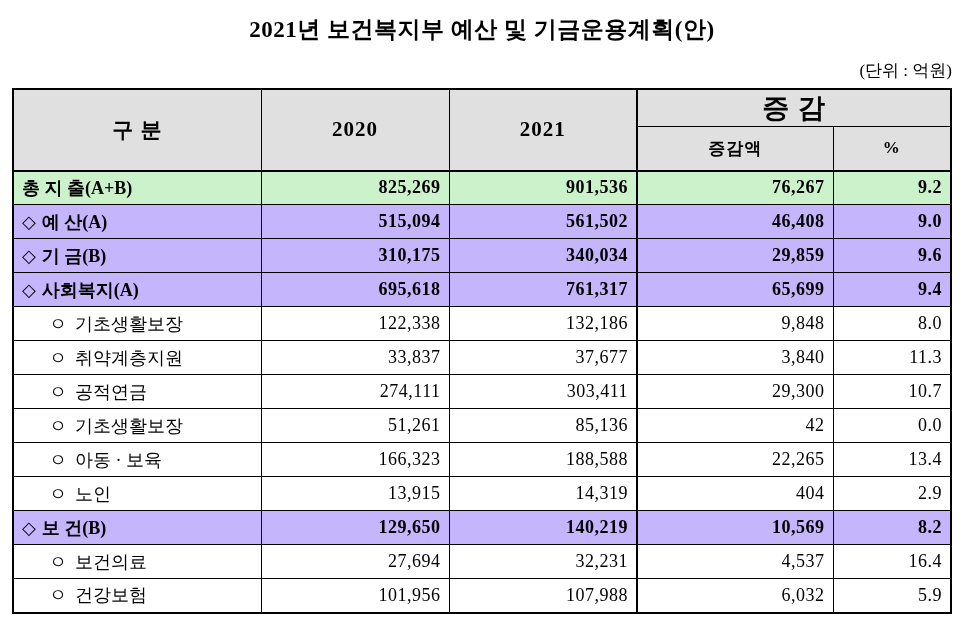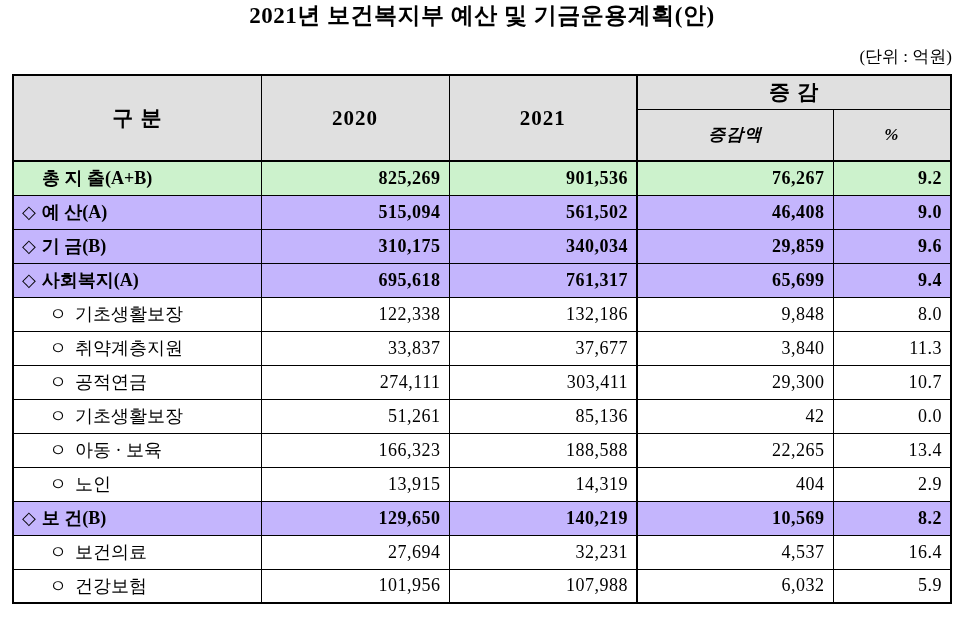--- a/index.html
+++ b/index.html
@@ -19,20 +19,21 @@
     width: 964px;
     height: 634px;
     box-sizing: border-box;
     padding: 0;
   }
   .doc-title {
     text-align: center;
     font-size: 23px;
     font-weight: bold;
     letter-spacing: 0.5px;
+    margin-top: 14px;
     margin-bottom: 0;
     font-family: "Liberation Serif", "DejaVu Serif", serif;
   }
   .unit-note {
     text-align: right;
     font-size: 17px;
     margin-top: 14px;
     margin-right: 12px;
     margin-bottom: 6px;
     padding-left: 12px;
@@ -59,22 +60,22 @@
   col.c-delta { width: 196px; }
   col.c-pct   { width: 118px; }
 
   thead th {
     background: #e0e0e0;
     text-align: center;
     font-weight: bold;
     letter-spacing: 1px;
   }
   thead th.hdr-tall { height: 68px; font-size: 21px; }
-  thead th.hdr-div  { height: 34px; font-size: 21px; text-align: center; }
-  thead th.hdr-sub  { height: 52px; font-size: 17px; font-style: italic; }
+  thead th.hdr-div  { height: 34px; font-size: 27px; text-align: center; }
+  thead th.hdr-sub  { height: 44px; font-size: 17px; }
 
   td.label {
     text-align: left;
     white-space: nowrap;
   }
   td.num {
     text-align: right;
     font-family: "DejaVu Sans Mono", "Liberation Mono", monospace;
     font-size: 17px;
     letter-spacing: 0.5px;
@@ -117,21 +118,21 @@
         <th class="hdr-tall" rowspan="2">2021</th>
         <th class="hdr-div thick-left" colspan="2">증 감</th>
       </tr>
       <tr>
         <th class="hdr-sub thick-left">증감액</th>
         <th class="hdr-sub">%</th>
       </tr>
     </thead>
     <tbody id="table-body">
         <tr class="row-total sep-top">
-          <td class="label" style="padding-left: 28px; margin-top: 39px;"><span>총 지 출(A+B)</span></td>
+          <td class="label" style="padding-left: 8px; margin-top: 39px;"><span>총 지 출(A+B)</span></td>
           <td class="num">825,269</td>
           <td class="num">901,536</td>
           <td class="num thick-left">76,267</td>
           <td class="num">9.2</td>
         </tr>
         <tr class="row-major">
           <td class="label"><span class="diamond">◇</span><span>예 산(A)</span></td>
           <td class="num">515,094</td>
           <td class="num">561,502</td>
           <td class="num thick-left">46,408</td>

